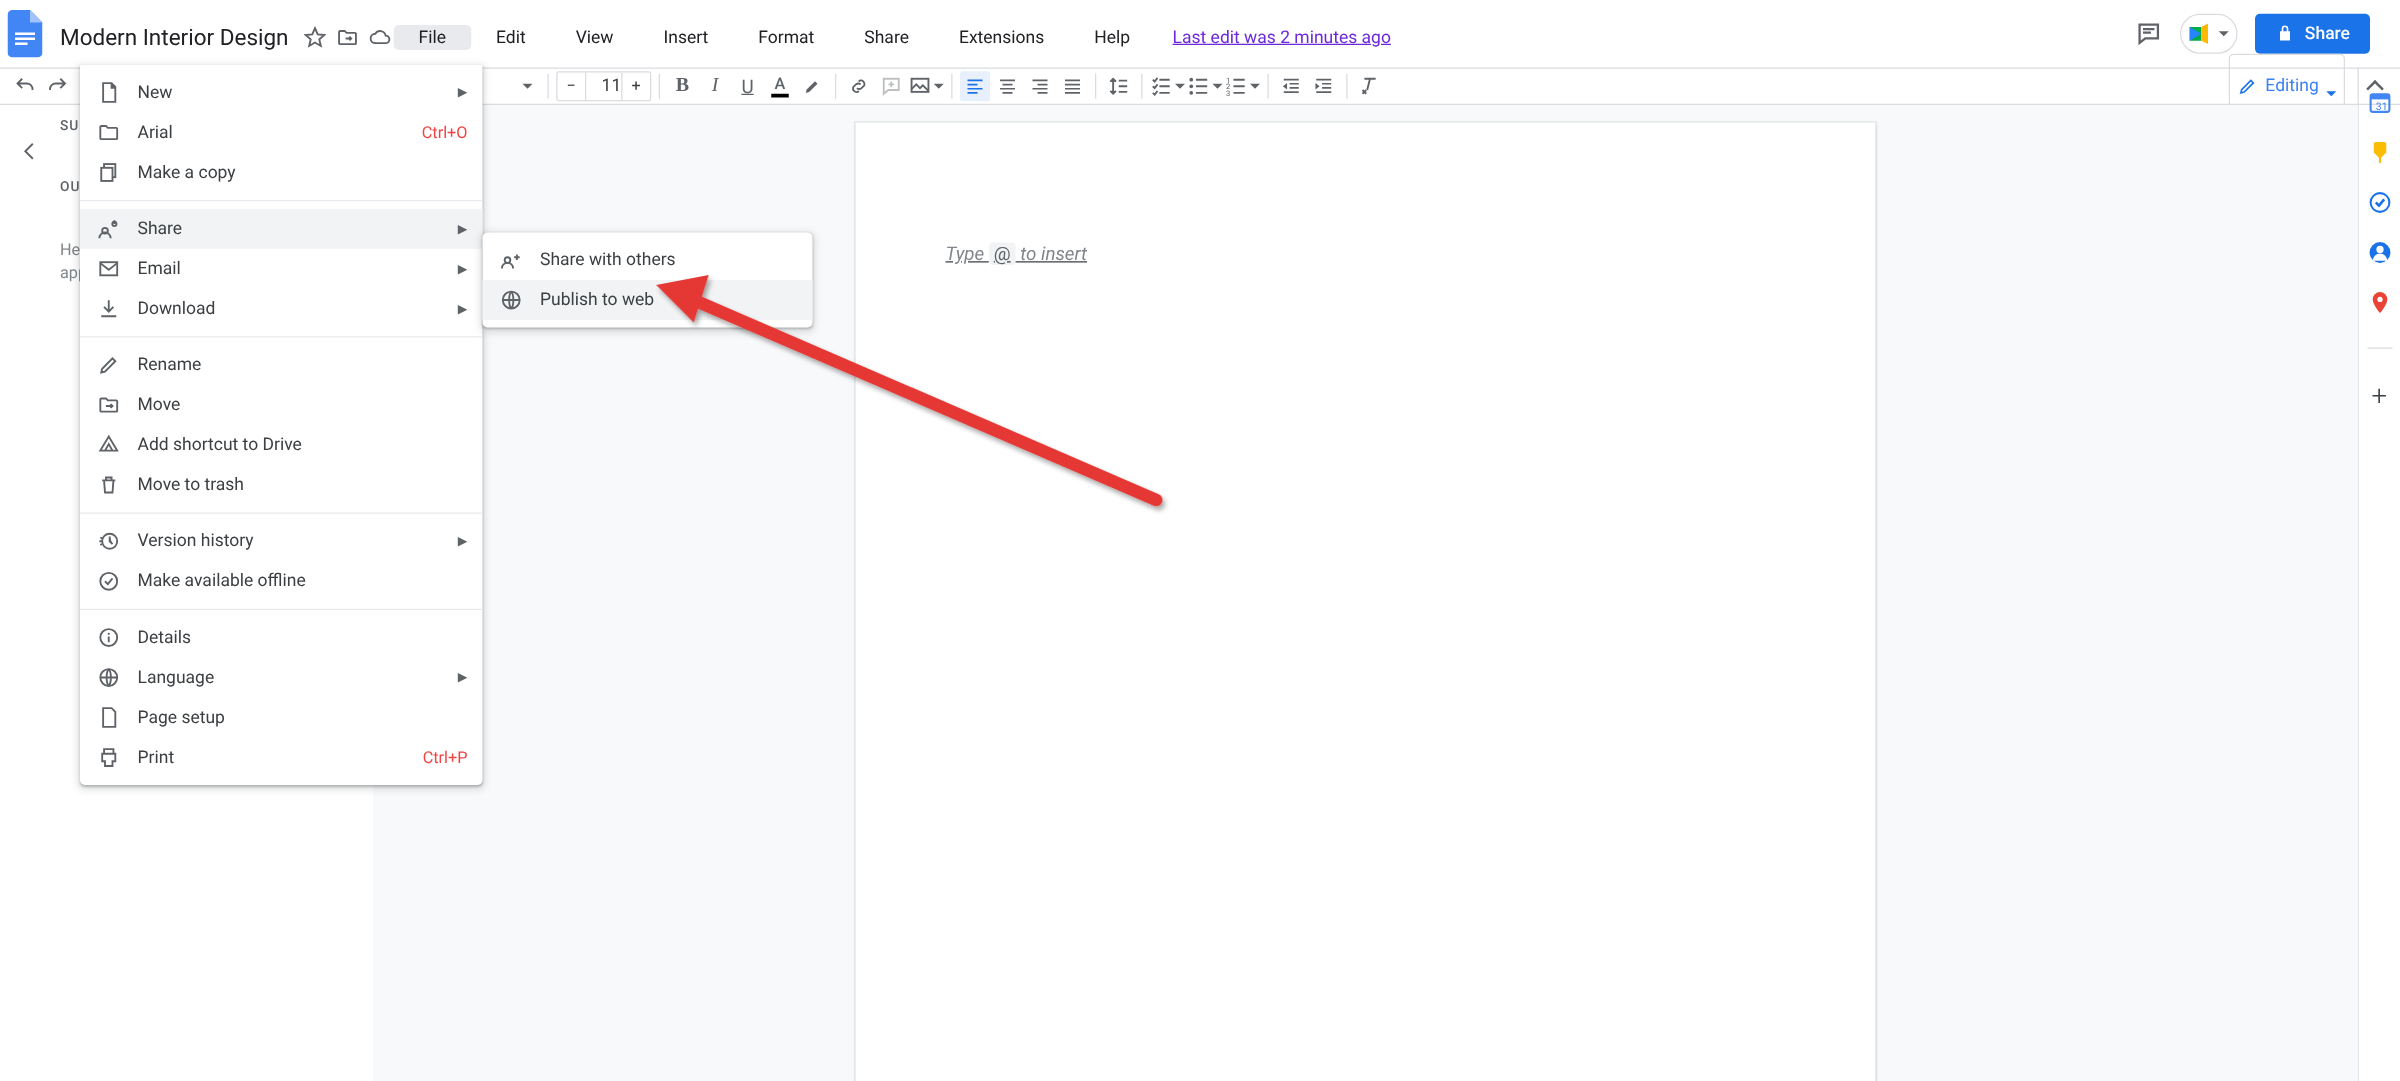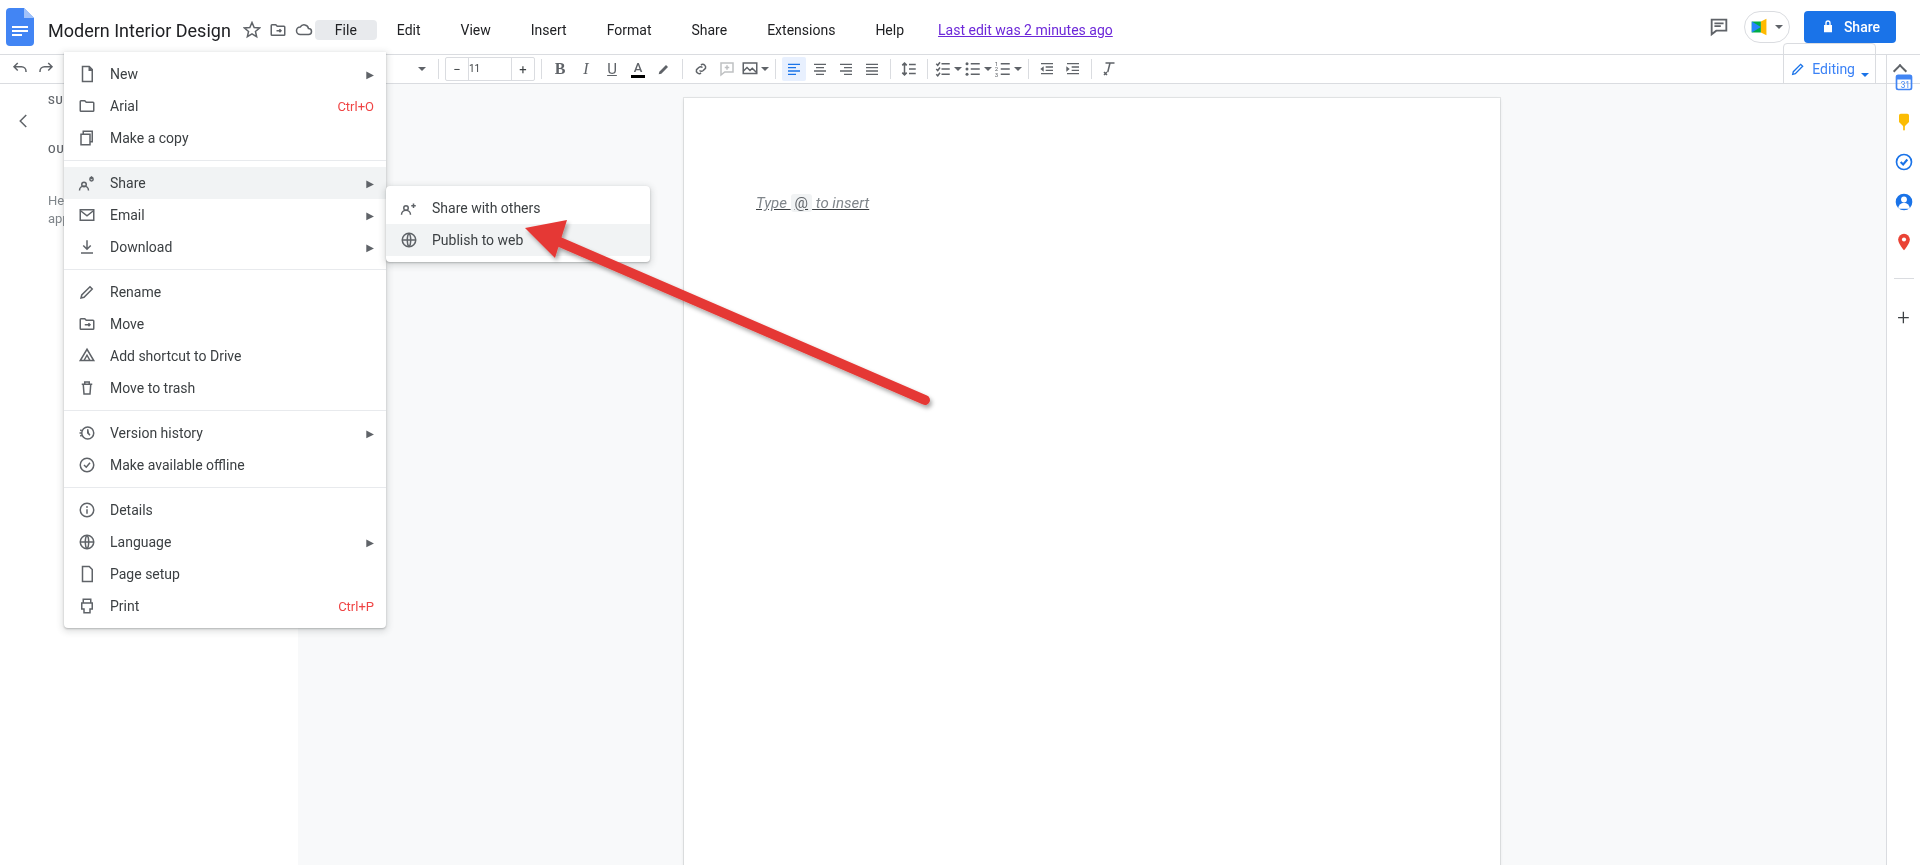--- a/index.html
+++ b/index.html
@@ -57,21 +57,21 @@
   }
   .tbtn.active { background:#e8f0fe; color:#1a73e8; }
   .tsep { width:1px; height:20px; background:#dadce0; margin:0 4px; }
   .font-box {
     width:110px; height:24px; border:none;
     display:flex; align-items:center; justify-content:space-between;
     padding:0 6px; color:#3c4043; font-size:14px;
   }
   .fs-wrap { display:flex; align-items:center; border:1px solid #dadce0; border-radius:2px; height:24px;}
   .fs-btn { width:22px; text-align:center; }
-  .fs-val { width:44px; text-align:left; border-left:1px solid #dadce0; border-right:1px solid #dadce0; font-size:10px; line-height:22px;}
+  .fs-val { width:30px; text-align:right; border-left:1px solid #dadce0; border-right:1px solid #dadce0; font-size:14px; line-height:22px;}
   .editing-pill {
     margin-left:auto; display:flex; align-items:flex-end; gap:6px;
     border:1px solid #dadce0; border-radius:4px; padding:17px 6px; color:#3b82f6;
     font-size:14px;
   }
   .caret-down { width:0;height:0;border-left:4px solid transparent;border-right:4px solid transparent;border-top:4px solid #5f6368; }
   .caret-down.blue { border-top-color:#1a73e8; }
   .chev-up { display:inline-block; width:10px;height:10px; border-left:2px solid #5f6368; border-top:2px solid #5f6368; transform:rotate(45deg); margin-top:4px; }
 
   .workspace {

